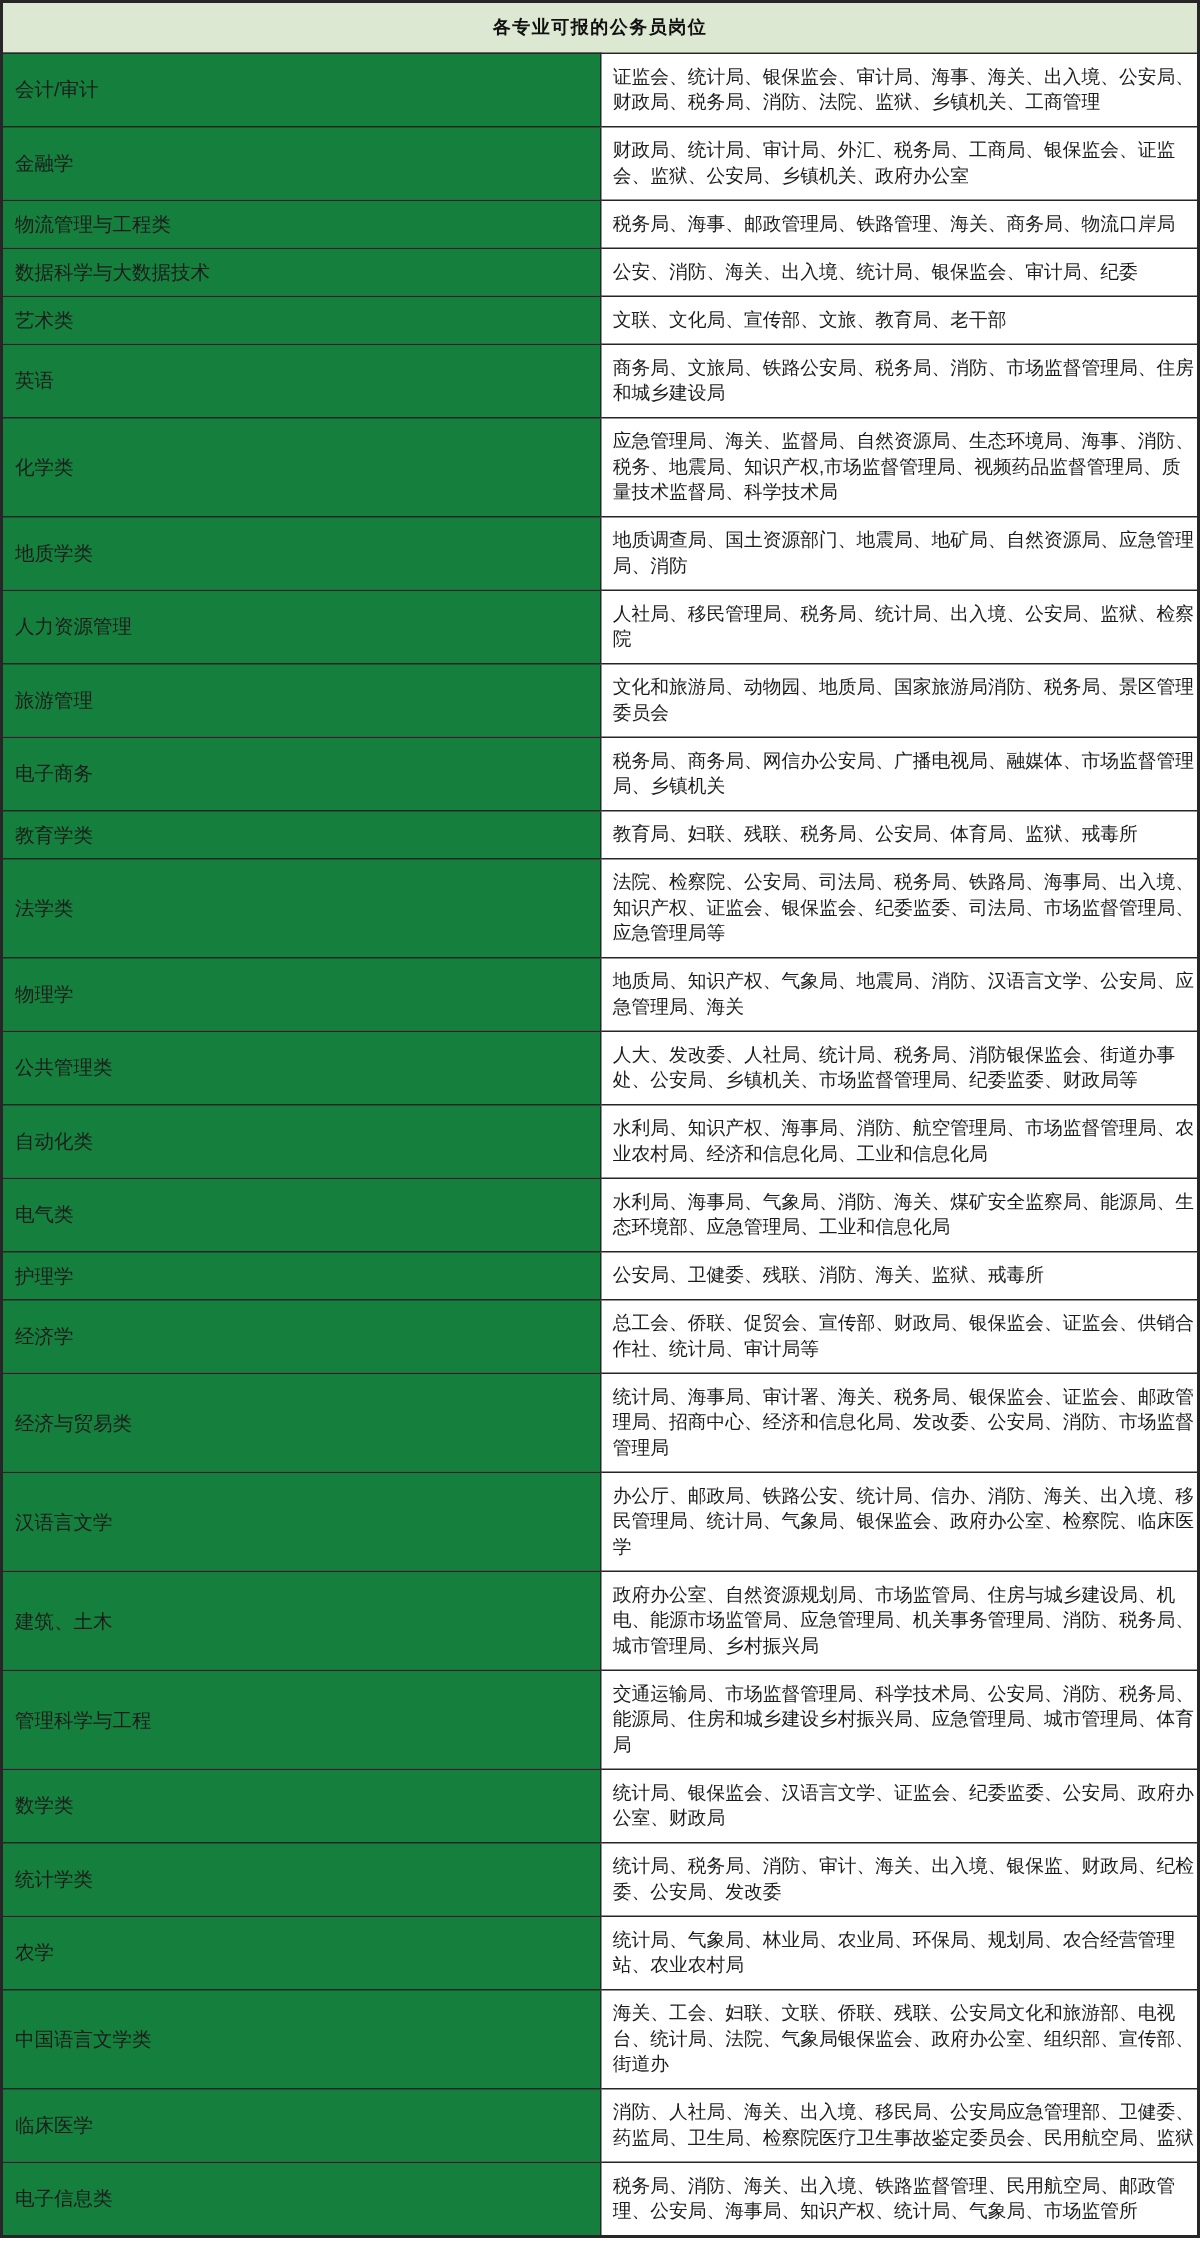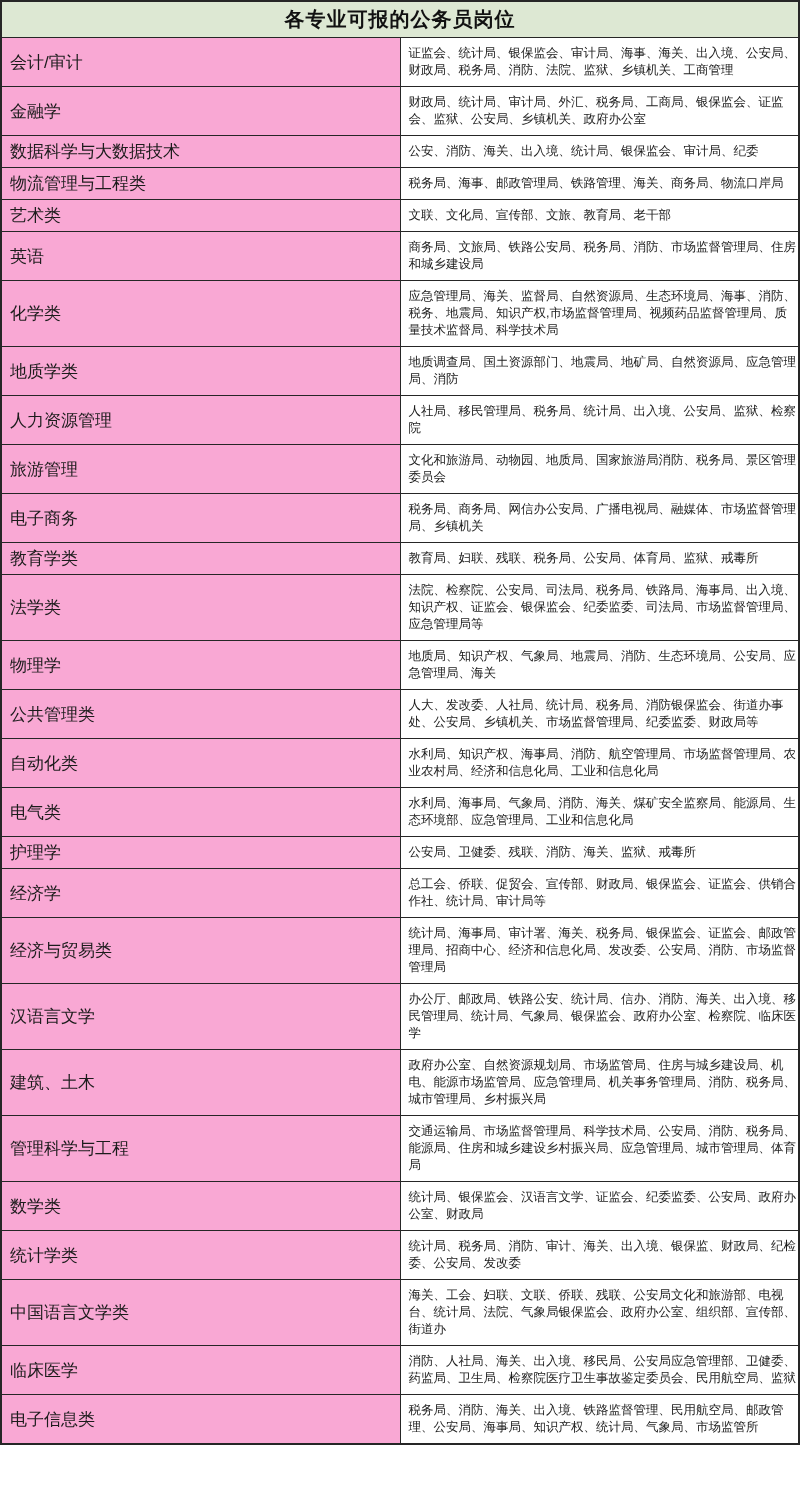--- a/index.html
+++ b/index.html
@@ -20,34 +20,34 @@
   }
   table.jobs-table th,
   table.jobs-table td {
     border: 1px solid #262626;
     box-sizing: border-box;
     vertical-align: middle;
   }
   th.table-title {
     background: #dde8d3;
     color: #111111;
-    font-size: 20px;
+    font-size: 12px;
     font-weight: bold;
     text-align: center;
     height: 34px;
     padding: 4px 6px;
     letter-spacing: 1px;
   }
   td.major-cell {
     width: 131px;
     padding: 7px 6px 7px 8px;
-    font-size: 17px;
+    font-size: 13px;
     color: #1c1c1c;
     line-height: 17px;
-    background: #f9a8d4;
+    background: #15803d;
   }
   td.positions-cell {
     padding: 7px 0 7px 8px;
     font-size: 12.5px;
     color: #1c1c1c;
     line-height: 17px;
     background: #ffffff;
     word-break: break-all;
   }
 </style>
@@ -66,30 +66,30 @@
     <td class="major-cell">会计/审计</td>
     <td class="positions-cell">证监会、统计局、银保监会、审计局、海事、海关、出入境、公安局、财政局、税务局、消防、法院、监狱、乡镇机关、工商管理</td>
   </tr>
 
   <tr>
     <td class="major-cell">金融学</td>
     <td class="positions-cell">财政局、统计局、审计局、外汇、税务局、工商局、银保监会、证监会、监狱、公安局、乡镇机关、政府办公室</td>
   </tr>
 
   <tr>
+    <td class="major-cell">物流管理与工程类</td>
+    <td class="positions-cell">税务局、海事、邮政管理局、铁路管理、海关、商务局、物流口岸局</td>
+  </tr>
+
+  <tr>
     <td class="major-cell">数据科学与大数据技术</td>
     <td class="positions-cell">公安、消防、海关、出入境、统计局、银保监会、审计局、纪委</td>
   </tr>
 
   <tr>
-    <td class="major-cell">物流管理与工程类</td>
-    <td class="positions-cell">税务局、海事、邮政管理局、铁路管理、海关、商务局、物流口岸局</td>
-  </tr>
-
-  <tr>
     <td class="major-cell">艺术类</td>
     <td class="positions-cell">文联、文化局、宣传部、文旅、教育局、老干部</td>
   </tr>
 
   <tr>
     <td class="major-cell">英语</td>
     <td class="positions-cell">商务局、文旅局、铁路公安局、税务局、消防、市场监督管理局、住房和城乡建设局</td>
   </tr>
 
   <tr>
@@ -122,21 +122,21 @@
     <td class="positions-cell">教育局、妇联、残联、税务局、公安局、体育局、监狱、戒毒所</td>
   </tr>
 
   <tr>
     <td class="major-cell">法学类</td>
     <td class="positions-cell">法院、检察院、公安局、司法局、税务局、铁路局、海事局、出入境、知识产权、证监会、银保监会、纪委监委、司法局、市场监督管理局、应急管理局等</td>
   </tr>
 
   <tr>
     <td class="major-cell">物理学</td>
-    <td class="positions-cell">地质局、知识产权、气象局、地震局、消防、生态环境局、公安局、应急管理局、海关</td>
+    <td class="positions-cell">地质局、知识产权、气象局、地震局、消防、汉语言文学、公安局、应急管理局、海关</td>
   </tr>
 
   <tr>
     <td class="major-cell">公共管理类</td>
     <td class="positions-cell">人大、发改委、人社局、统计局、税务局、消防银保监会、街道办事处、公安局、乡镇机关、市场监督管理局、纪委监委、财政局等</td>
   </tr>
 
   <tr>
     <td class="major-cell">自动化类</td>
     <td class="positions-cell">水利局、知识产权、海事局、消防、航空管理局、市场监督管理局、农业农村局、经济和信息化局、工业和信息化局</td>
@@ -181,20 +181,24 @@
   <tr>
     <td class="major-cell">数学类</td>
     <td class="positions-cell">统计局、银保监会、汉语言文学、证监会、纪委监委、公安局、政府办公室、财政局</td>
   </tr>
 
   <tr>
     <td class="major-cell">统计学类</td>
     <td class="positions-cell">统计局、税务局、消防、审计、海关、出入境、银保监、财政局、纪检委、公安局、发改委</td>
   </tr>
 
+  <tr>
+    <td class="major-cell">农学</td>
+    <td class="positions-cell">统计局、气象局、林业局、农业局、环保局、规划局、农合经营管理站、农业农村局</td>
+  </tr>
 
   <tr>
     <td class="major-cell">中国语言文学类</td>
     <td class="positions-cell">海关、工会、妇联、文联、侨联、残联、公安局文化和旅游部、电视台、统计局、法院、气象局银保监会、政府办公室、组织部、宣传部、街道办</td>
   </tr>
 
   <tr>
     <td class="major-cell">临床医学</td>
     <td class="positions-cell">消防、人社局、海关、出入境、移民局、公安局应急管理部、卫健委、药监局、卫生局、检察院医疗卫生事故鉴定委员会、民用航空局、监狱</td>
   </tr>

